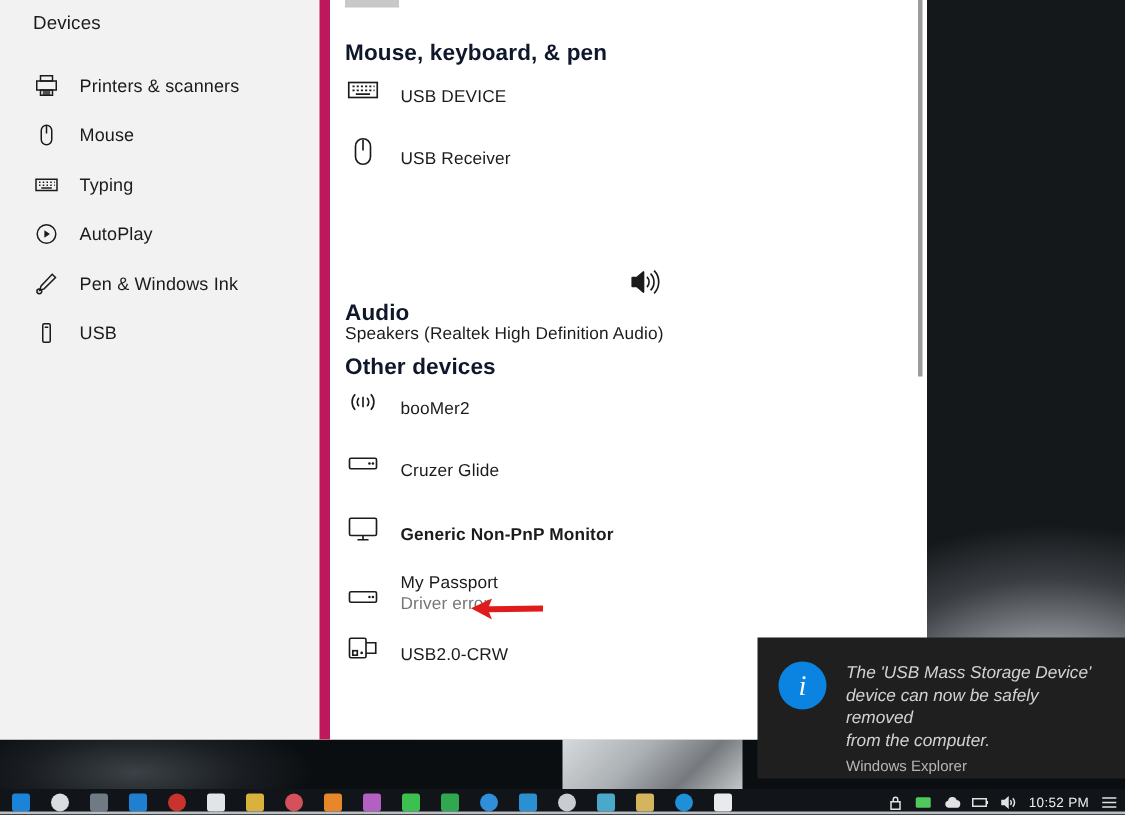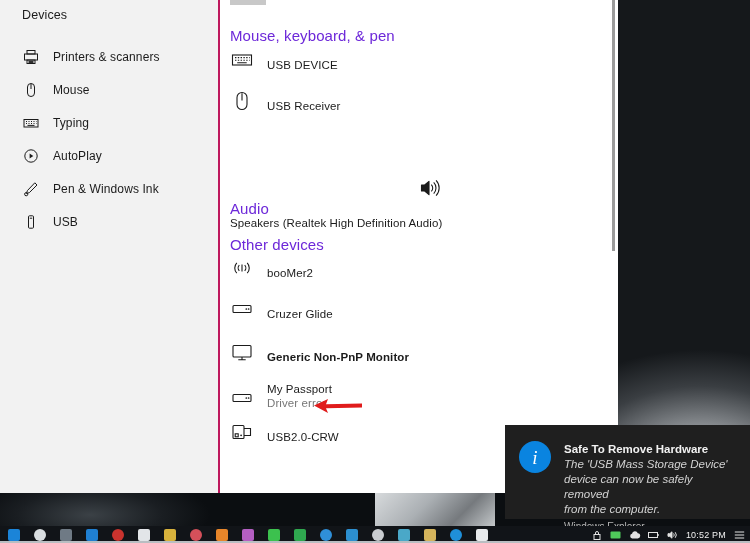--- a/index.html
+++ b/index.html
@@ -37,21 +37,21 @@
   #settings {
     position: absolute; left: 0; top: 0; width: 618px; height: 493px;
     background: #ffffff;
     display: flex;
   }
 
   
   #sidebar {
     width: 220px; height: 100%;
     background: #f2f2f2;
-    border-right: 2px solid #be185d;
+    border-right: 7px solid #be185d;
     padding-top: 2px;
     position: relative;
   }
   .sidebar-title {
     font-size: 12.5px; color: #1b1b1b; font-weight: 400;
     padding: 6px 0 0 22px; letter-spacing: .1px;
   }
   .nav-list { margin-top: 18px; }
   .nav-item {
     position: relative;
@@ -78,21 +78,21 @@
     background: #ffffff;
     position: relative;
     overflow: hidden;
   }
   .content-inner { padding: 0 0 0 10px; position: relative; }
   .crumb-stub {
     position: absolute; left: 10px; top: -4px;
     width: 36px; height: 9px; background: #c8c8c8;
   }
   .sec-head {
-    font-size: 15px; color: #6d28d9; font-weight: 400;
+    font-size: 15px; color: #0f172a; font-weight: 700;
     letter-spacing: .1px;
   }
   .dev-row { display: flex; align-items: flex-end; gap: 13px; }
   .dev-ico {
     width: 24px; height: 24px; flex: none;
     display: flex; align-items: center; justify-content: center;
     color: #1b1b1b;
   }
   .dev-ico svg { display: block; }
   .dev-text { padding-top: 3px; }
@@ -360,21 +360,20 @@
 
 <svg id="annot-arrow" width="52" height="20" viewBox="0 0 52 20">
   <path d="M2 9.5 L16 3 L14 8.2 L50 7.6 L50 11.6 L14 12.2 L16 17 Z" fill="#e01b1b"></path>
 </svg>
 
 <div id="toast">
   <div id="toast-icon">
     <span>i</span>
   </div>
   <div id="toast-body">
-    <div class="toast-title">Safe To Remove Hardware</div>
     <div class="toast-msg">The 'USB Mass Storage Device'</div>
     <div class="toast-msg">device can now be safely removed</div>
     <div class="toast-msg">from the computer.</div>
     <div class="toast-app">Windows Explorer</div>
   </div>
 </div>
 
 <div id="taskbar">
   <div id="tb-left">
     <div class="tb-ico">

